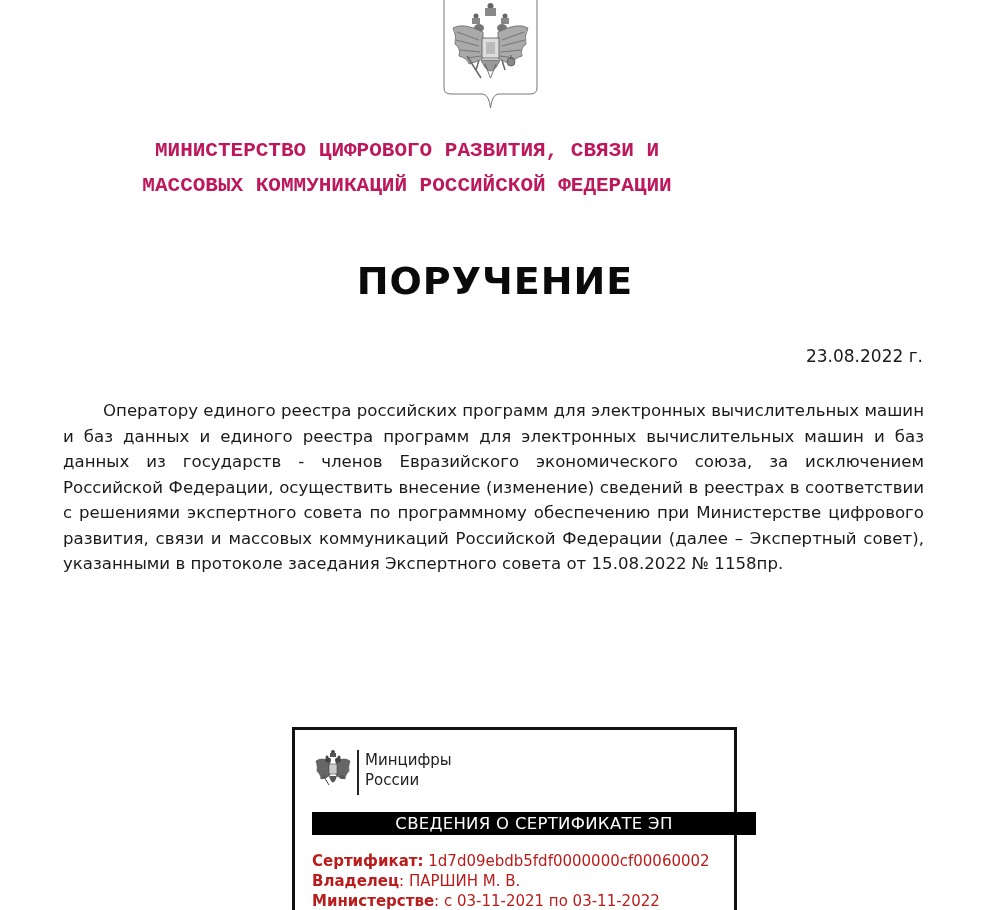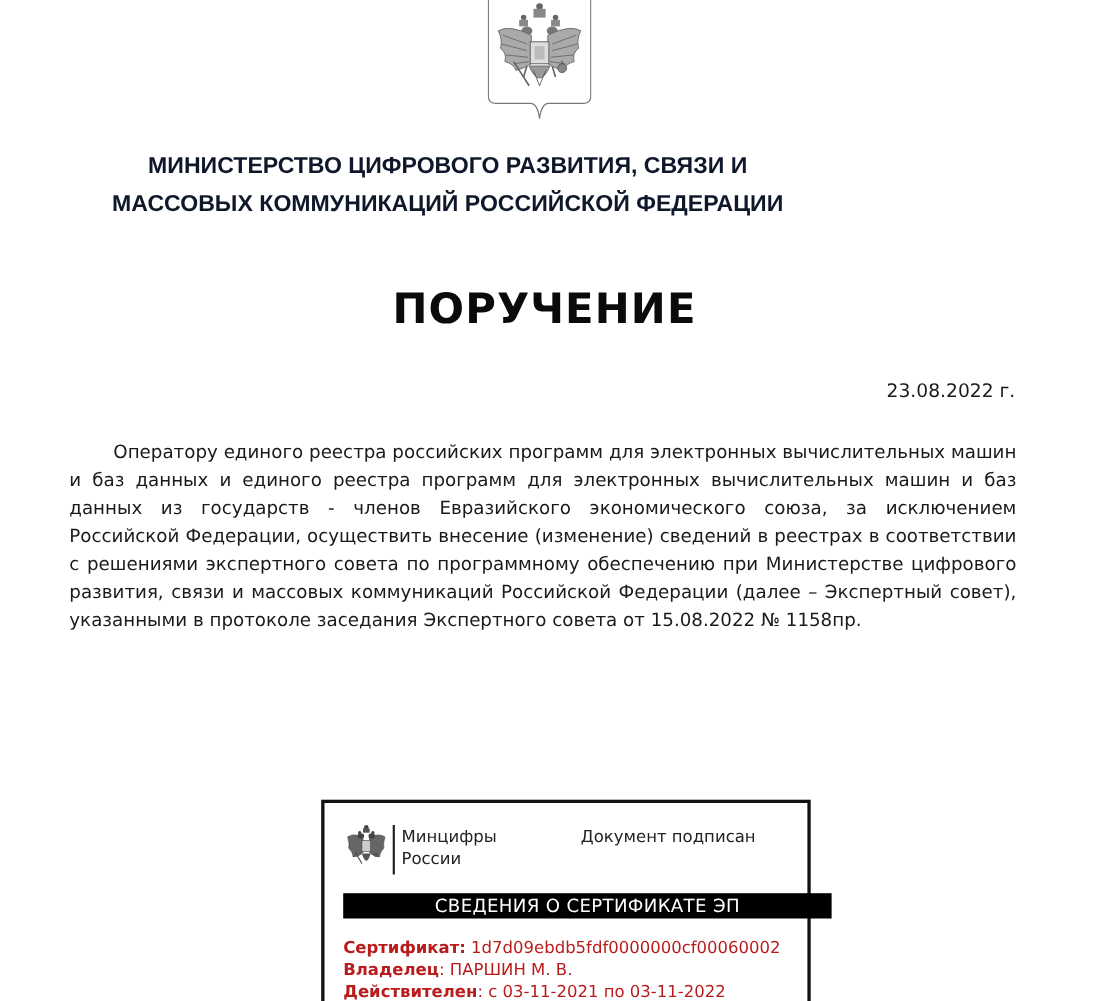--- a/index.html
+++ b/index.html
@@ -21,25 +21,25 @@
       top: 0;
       width: 95px;
       height: 110px;
     }
     .ministry {
       position: absolute;
       left: 0;
       top: 133px;
       width: 814px;
       text-align: center;
-      font-family: Liberation Sans, sans-serif;
+      font-family: Liberation Mono, monospace;
       font-weight: bold;
       font-size: 21px;
       line-height: 35px;
-      color: #0f172a;
+      color: #be185d;
       letter-spacing: 0px;
     }
     .doc-title {
       position: absolute;
       left: 0;
       top: 256px;
       width: 990px;
       text-align: center;
       font-family: "DejaVu Sans", sans-serif;
       font-weight: bold;
@@ -202,27 +202,26 @@
       <line x1="8" y1="26" x2="14" y2="36" stroke="#444" stroke-width="1"></line>
       <circle cx="27" cy="28" r="2" fill="#555"></circle>
     </svg>
   </div>
   <div class="stamp-divider"></div>
   <div class="stamp-org">
     <div>Минцифры</div>
     <div>России</div>
   </div>
   <div class="stamp-signed">
-    <div>Документ подписан</div>
   </div>
   <div class="stamp-band">СВЕДЕНИЯ О СЕРТИФИКАТЕ ЭП</div>
   <div class="stamp-details">
     <div>
       <span class="lbl">Сертификат:</span><span> 1d7d09ebdb5fdf0000000cf00060002</span>
     </div>
     <div>
       <span class="lbl">Владелец</span><span>: ПАРШИН М. В.</span>
     </div>
     <div>
-      <span class="lbl">Действителен</span><span>: с 03-11-2021 по 03-11-2022</span>
+      <span class="lbl">Министерстве</span><span>: с 03-11-2021 по 03-11-2022</span>
     </div>
   </div>
 </div>
 
 </body></html>

